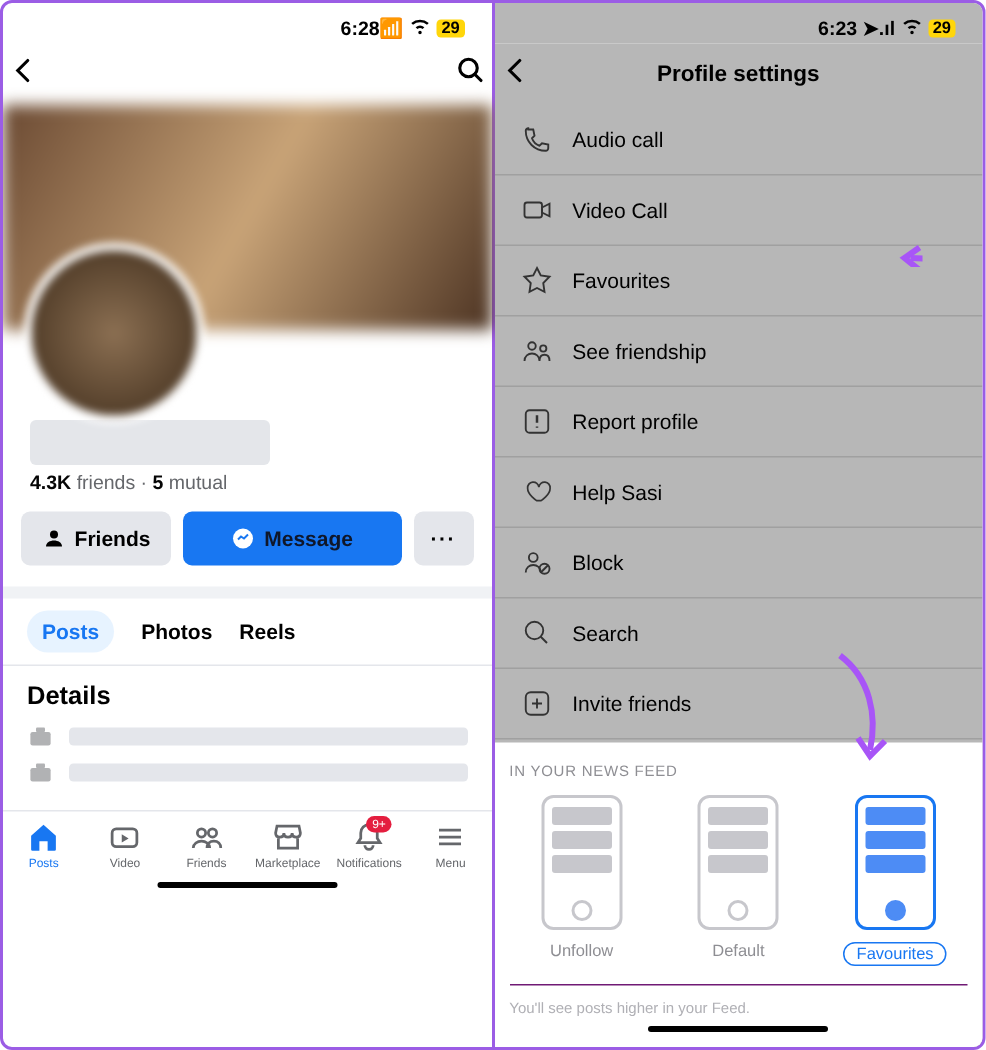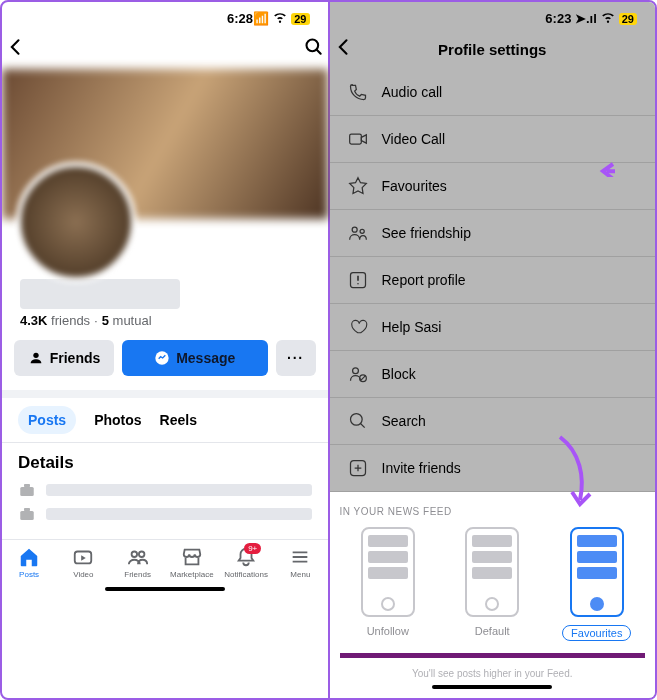--- a/index.html
+++ b/index.html
@@ -47,21 +47,21 @@
   .sheet { background: #fff; padding: 14px 10px 4px; }
   .sheet .lbl { font-size: 10px; color: #8e8e93; letter-spacing: .5px; margin: 0 0 10px; }
   .opts { display: flex; justify-content: space-around; gap: 8px; }
   .opt { flex: 1; display: flex; flex-direction: column; align-items: center; font-size: 11px; color: #8e8e93; }
   .mini { width: 54px; height: 90px; border: 2px solid #c7c7cc; border-radius: 8px; display: flex; flex-direction: column; gap: 4px; padding: 6px 5px 0; margin-bottom: 8px; }
   .mini .l { background: #c7c7cc; height: 12px; border-radius: 2px; }
   .mini .btn { width: 14px; height: 14px; border: 2px solid #c7c7cc; border-radius: 50%; margin: auto auto 4px; }
   .opt.sel .mini { border-color: #1877f2; }
   .opt.sel .mini .l, .opt.sel .mini .btn { background: #4d8cf5; border-color: #4d8cf5; }
   .opt.sel .olabel { color: #1877f2; border: 1px solid #1877f2; border-radius: 10px; padding: 1px 8px; }
-  .footnote { text-align: center; font-size: 10px; color: #b0b0b5; margin: 12px 0 6px; border-top: 5px solid #701a75; padding-top: 10px; }
+  .footnote { text-align: left; font-size: 10px; color: #b0b0b5; margin: 12px 0 6px; border-top: 1px solid #701a75; padding-top: 10px; }
   .arrow-right { position: absolute; top: 430px; left: 220px; pointer-events: none; }
   .arrow-fav { position: absolute; right: 30px; top: -6px; }
 </style>
 </head>
 <body>
 
 <div class="phone left">
   <div class="status">
     <span>6:28</span>
     <span class="right">

